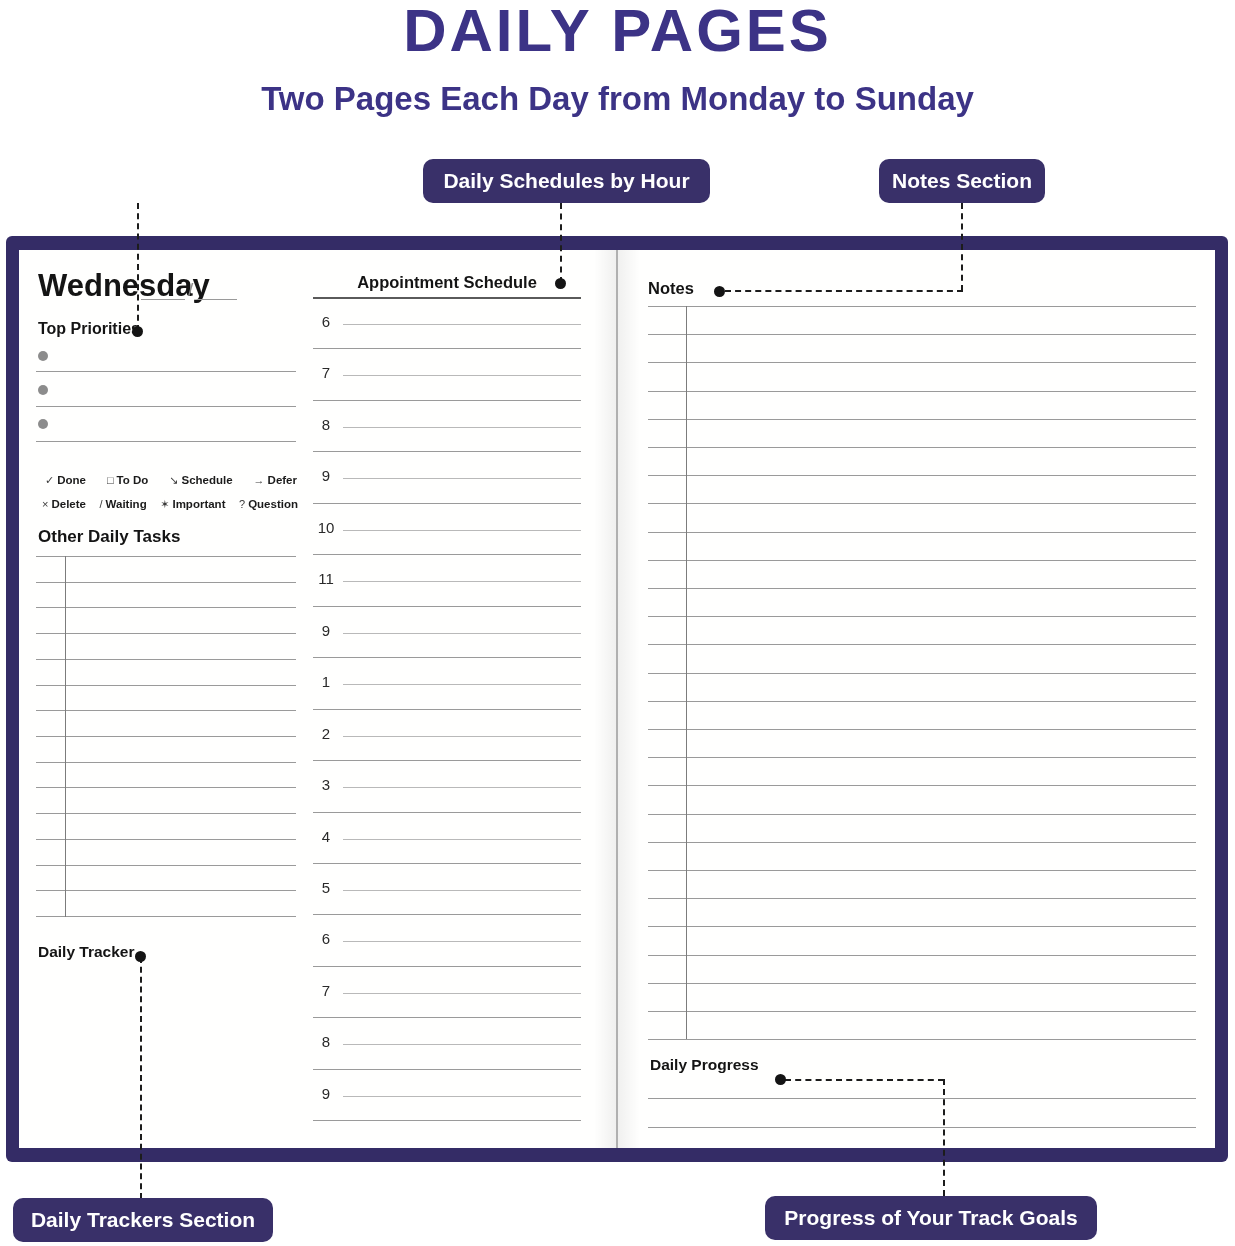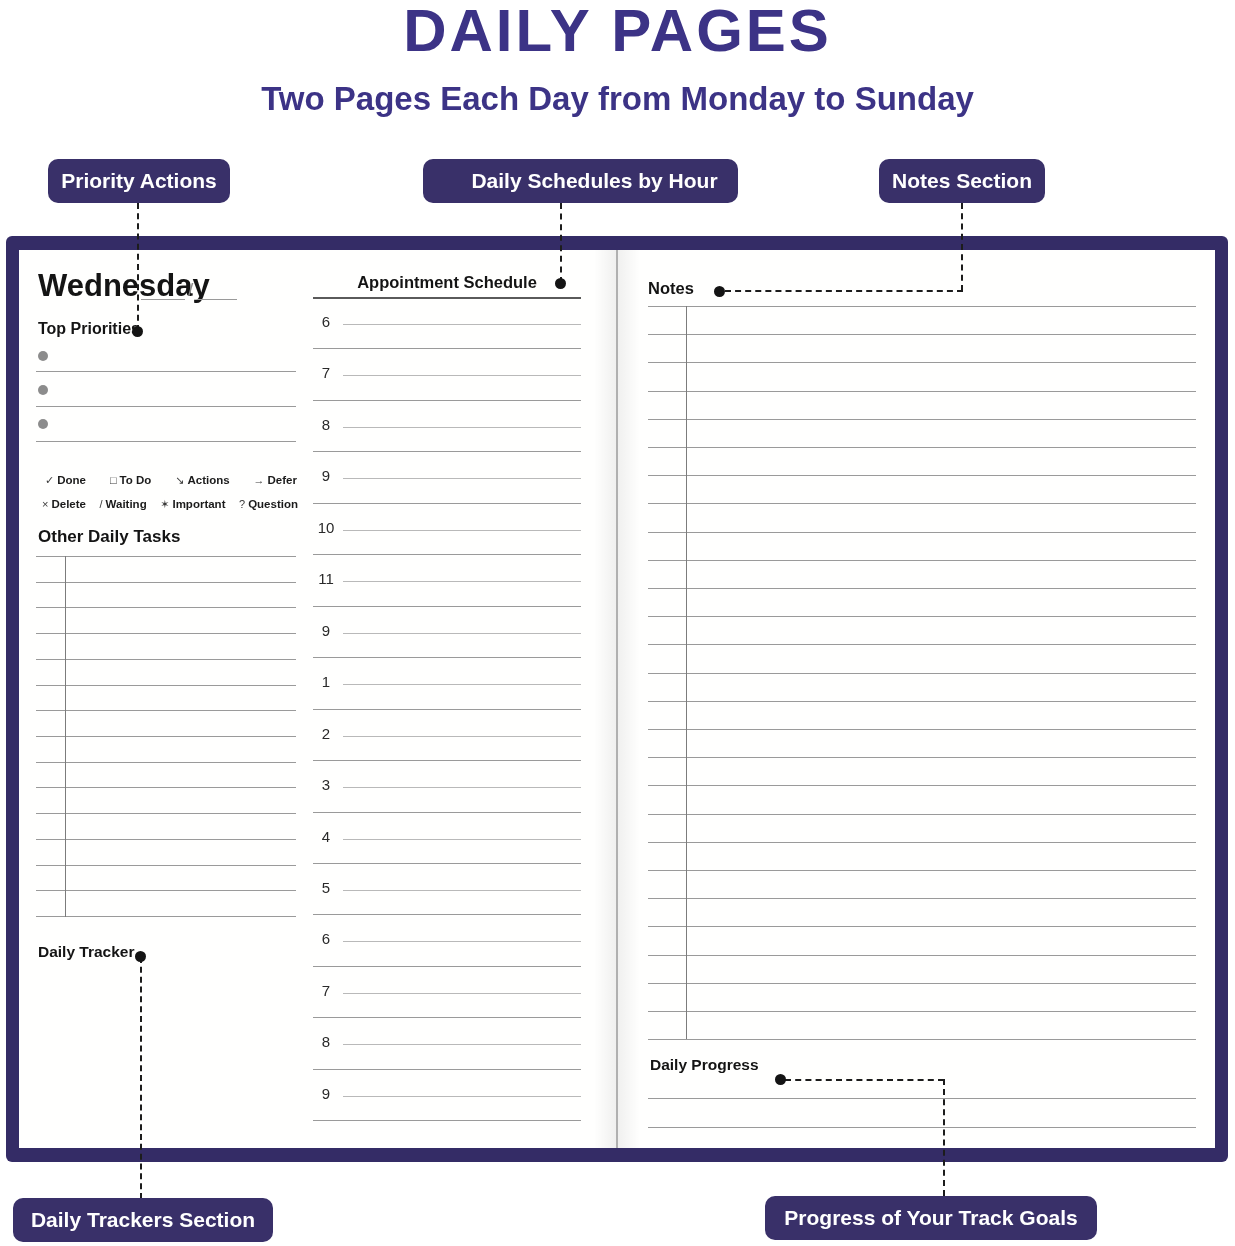--- a/index.html
+++ b/index.html
@@ -51,22 +51,21 @@
   #date-slash{position:absolute;font-size:19px;color:#8a8a8a;z-index:4;}
 </style>
 </head>
 <body>
 
 <div id="stage">
 
   <div id="main-title">DAILY PAGES</div>
   <div id="sub-title">Two Pages Each Day from Monday to Sunday</div>
 
-  <div class="callout" style="left:48px;top:159px;width:182px;">Priority Actions</div>
-  <div class="callout" style="left:423px;top:159px;width:287px;padding-left:28px;">Daily Schedules by Hour</div>
+  <div class="callout" style="left:423px;top:159px;width:287px;">Daily Schedules by Hour</div>
   <div class="callout" style="left:13px;top:1198px;width:260px;">Daily Trackers Section</div>
   <div class="callout" style="left:879px;top:159px;width:166px;">Notes Section</div>
   <div class="callout" style="left:765px;top:1196px;width:332px;">Progress of Your Track Goals</div>
 
   <div id="cover"></div>
   <div id="pages"></div>
   <div id="spine-shade-l"></div>
   <div id="spine-shade-r"></div>
   <div id="spine-line"></div>
 
@@ -98,21 +97,21 @@
       <div class="line-h" style="left:36px;top:371px;width:260px;"></div>
       <div class="bullet" style="left:38px;top:385px;"></div>
       <div class="line-h" style="left:36px;top:406px;width:260px;"></div>
       <div class="bullet" style="left:38px;top:419px;"></div>
       <div class="line-h" style="left:36px;top:441px;width:260px;"></div>
     </div>
 
   <div class="legend-row" style="left:45px;top:474px;width:252px;" id="legend-row1">
       <div class="legend-item" style=""><span class="sym">✓</span><span>Done</span></div>
       <div class="legend-item" style=""><span class="sym">□</span><span>To Do</span></div>
-      <div class="legend-item" style=""><span class="sym">↘</span><span>Actions</span></div>
+      <div class="legend-item" style=""><span class="sym">↘</span><span>Schedule</span></div>
       <div class="legend-item" style=""><span class="sym">→</span><span>Defer</span></div>
     </div>
   <div class="legend-row" style="left:42px;top:498px;width:256px;" id="legend-row2">
       <div class="legend-item" style=""><span class="sym">×</span><span>Delete</span></div>
       <div class="legend-item" style=""><span class="sym">/</span><span>Waiting</span></div>
       <div class="legend-item" style=""><span class="sym">✶</span><span>Important</span></div>
       <div class="legend-item" style=""><span class="sym">?</span><span>Question</span></div>
     </div>
 
   <div class="heading" style="left:38px;top:527px;font-size:17px;">Other Daily Tasks</div>

